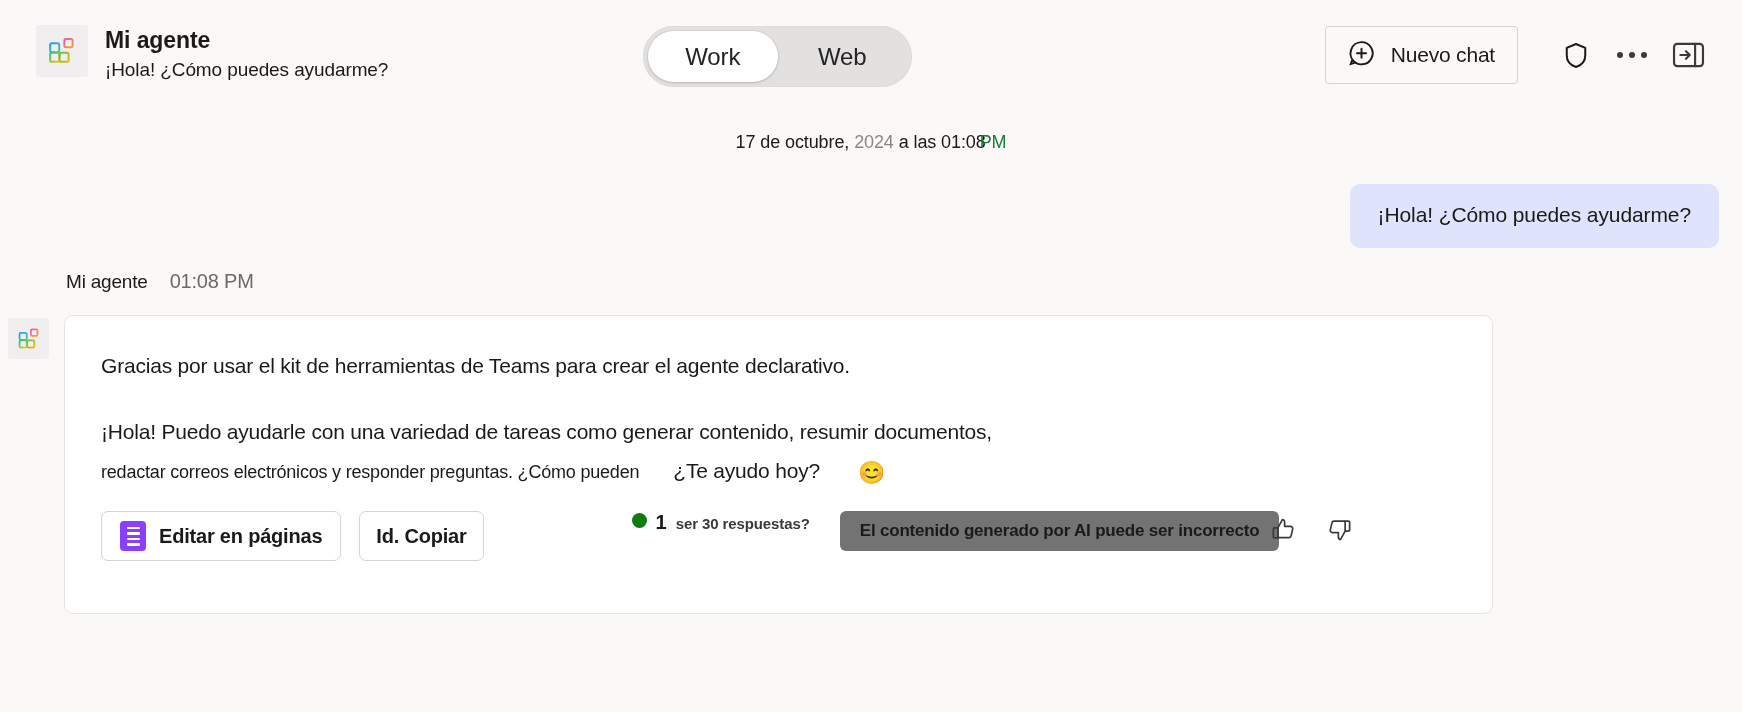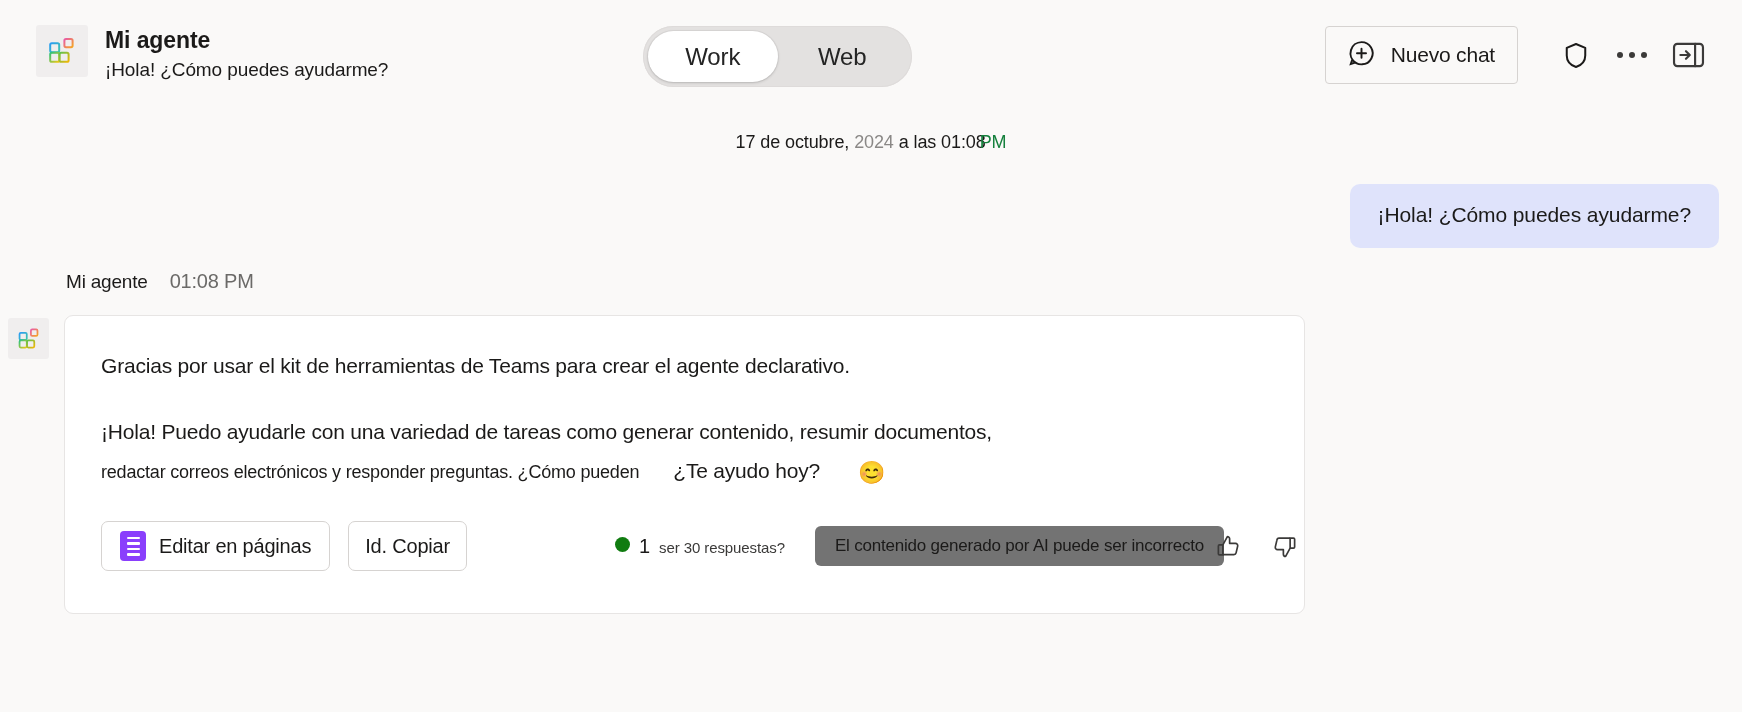--- a/index.html
+++ b/index.html
@@ -200,21 +200,21 @@
     border-radius: 3px;
     display: flex;
     align-items: center;
     justify-content: center;
   }
 
   
   .response-card {
     position: absolute;
     left: 64px; top: 315px;
-    width: 1241px;
+    width: 1429px;
     height: 299px;
     background: #ffffff;
     border: 1px solid #e7e5e4;
     border-radius: 9px;
   }
   .card-body {
     padding: 36px 36px 0 36px;
   }
   .para {
     font-size: 21px;
@@ -237,26 +237,27 @@
   .emoji {
     font-size: 22px;
     margin-left: 38px;
     position: relative;
     top: 2px;
   }
 
   
   .action-bar {
     position: absolute;
-    left: 0; bottom: 17px;
+    left: 0; bottom: 2px;
     width: 100%;
     height: 100px;
     display: flex;
-    align-items: center;
+    align-items: flex-start;
     padding: 0 36px;
+    font-weight: bold;
   }
   .pill-btn {
     height: 50px;
     border: 1px solid #d6d3d1;
     border-radius: 7px;
     background: #ffffff;
     display: flex;
     align-items: center;
     gap: 13px;
     padding: 0 18px;

